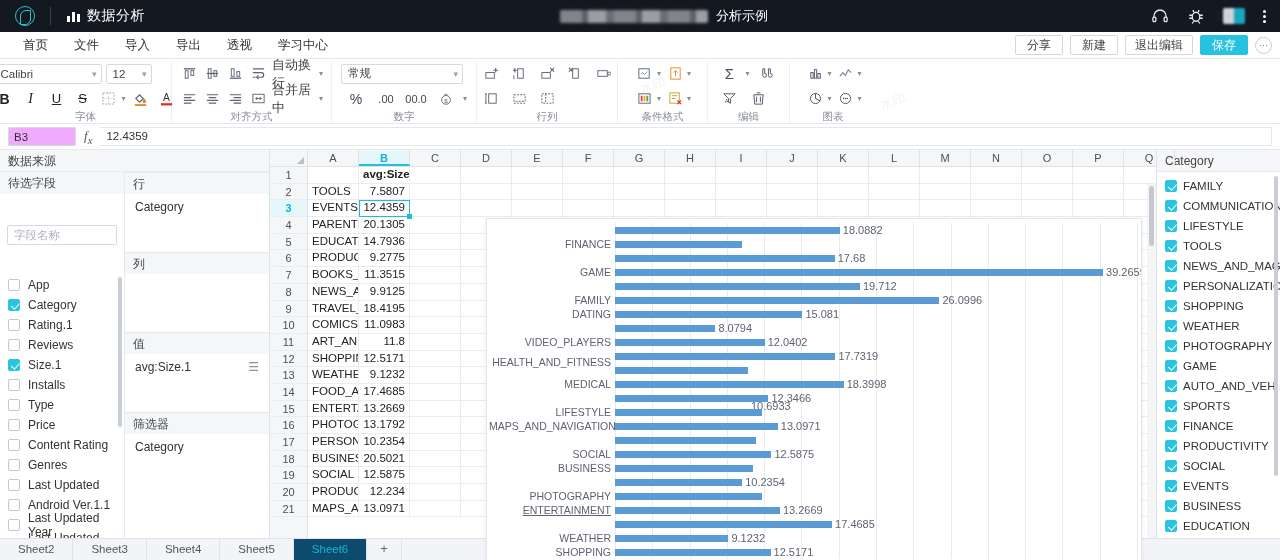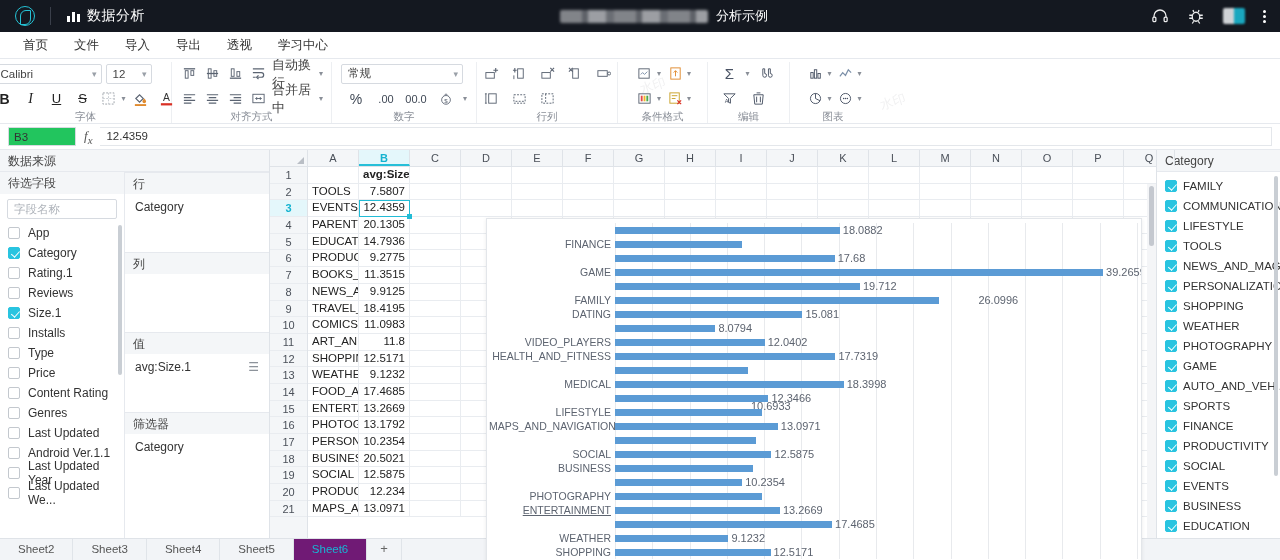--- a/index.html
+++ b/index.html
@@ -79,38 +79,38 @@
   .ibtn { width:22px;height:21px; display:flex;align-items:center;justify-content:center;
           color:#5b6472; cursor:pointer; border-radius:2px; font-size:13px;}
   .caret { font-size:8px; color:#8a8f98; margin-left:-2px; cursor:pointer;}
   .btxt { font-size:13px; color:#444; cursor:pointer; }
   .watermark { position:absolute; font-size:13px; color:#f1f1f2; transform:rotate(-18deg);
                pointer-events:none; }
 
   
   .fbar { height:26px; flex:0 0 26px; display:flex; align-items:center; gap:8px;
           padding:0 8px; border-bottom:1px solid #e6e9ee; background:#fff;}
-  .namebox { width:68px;height:19px;border:1px solid #d6dae0;background:#22c55e;border-radius:1px;
+  .namebox { width:68px;height:19px;border:1px solid #d6dae0;background:#f0abfc;border-radius:1px;
              font-size:11.5px;color:#333; padding:0 5px; line-height:17px; }
   .fx { font-style:italic; font-size:13px; color:#555; font-family:"Liberation Serif",serif; }
   .fcontent { flex:1; height:19px; border:1px solid #e4e7eb; border-left:none; background:#fff;
               font-size:11.5px; color:#333; padding:0 6px; line-height:17px; }
 
   
   .main { flex:1; display:flex; min-height:0; }
 
   
   .lpanel { width:270px; flex:0 0 270px; border-right:1px solid #dfe3e8; display:flex;
             flex-direction:column; background:#fff; min-height:0; }
   .lp-head { height:22px; background:#f4f6f8; border-bottom:1px solid #e6e9ee; font-size:12px;
              color:#444; padding:0 8px; line-height:22px; }
   .lp-src { height:30px; display:flex; align-items:center; gap:12px; font-size:12px; padding-left:34px;
             color:#333; border-bottom:1px solid #e9ecf0;}
   .lp-body { flex:1; display:flex; min-height:0; }
-  .fields { width:125px; flex:0 0 125px; border-right:1px solid #e6e9ee; display:flex; flex-direction:column; min-height:0;}
+  .fields { width:125px; flex:0 0 125px; border-right:1px solid #e6e9ee; display:flex; flex-direction:column; min-height:0;gap:26px;}
   .fields-h { height:22px; background:#f4f6f8; font-size:12px; color:#444; padding:0 8px; line-height:22px; }
   .fsearch { margin:5px 7px 4px 7px; height:20px; border:1px solid #d6dae0; border-radius:2px;
              font-size:11.5px; color:#333; padding:0 6px; width:calc(100% - 14px); outline:none; }
   .fsearch::placeholder { color:#aeb3ba; }
   .flist { flex:1; overflow:hidden; position:relative; }
   .fitem { display:flex; align-items:center; gap:8px; height:20px; padding-left:8px; font-size:12px;
            color:#333; cursor:pointer; }
   .cbx { width:12px;height:12px;border:1px solid #c3c8ce;border-radius:2px;background:#fff;
          flex:0 0 12px; position:relative; }
   .cbx.on { background:#29c4e0; border-color:#29c4e0; }
@@ -175,21 +175,21 @@
   .rp-list { flex:1; overflow:hidden; padding-top:4px; position:relative; }
   .ritem { display:flex; align-items:center; gap:6px; height:20px; padding-left:8px; font-size:11.5px;
            color:#333; cursor:pointer; white-space:nowrap; }
   .rscroll { position:absolute; right:2px; top:4px; width:4px; height:300px; background:#c9ced4; border-radius:2px;}
 
   
   .sheetbar { height:22px; flex:0 0 22px; background:#f2f4f7; border-top:1px solid #dfe3e8;
               display:flex; align-items:stretch; }
   .stab { padding:0 18px; font-size:11.5px; color:#555; line-height:21px; border-right:1px solid #e0e4e9;
           cursor:pointer; }
-  .stab.active { background:#701a75; color:#18b6d4; }
+  .stab.active { background:#0c4a6e; color:#18b6d4; }
   .splus { padding:0 13px; font-size:13px; color:#666; line-height:20px; cursor:pointer; border-right:1px solid #e0e4e9;}
 </style>
 </head>
 <body>
 
 <div class="titlebar">
   <div class="logo-wrap">
       <div class="logo"></div>
     </div>
   <div class="tb-div"></div>
@@ -224,20 +224,27 @@
   </div>
 </div>
 
 <div class="menubar">
   <div class="menu-item">首页</div>
   <div class="menu-item">文件</div>
   <div class="menu-item">导入</div>
   <div class="menu-item">导出</div>
   <div class="menu-item">透视</div>
   <div class="menu-item">学习中心</div>
+  <div class="menubar-right">
+    <button class="mb-btn">分享</button>
+    <button class="mb-btn">新建</button>
+    <button class="mb-btn">退出编辑</button>
+    <button class="mb-btn primary">保存</button>
+    <span class="mb-circ">···</span>
+  </div>
 </div>
 
 <div class="ribbon">
   <span class="watermark" style="left:640px; top:18px;">水印</span>
   <span class="watermark" style="left:880px; top:34px;">水印</span>
 
   <div class="rgroup" style="width:172px;">
     <div class="rrows">
       <div class="rrow">
         <div class="fsel" style="width:108px;">
@@ -1107,33 +1114,33 @@
             <div class="bar" style="left: 0px; top: 17.5px; width: 127.211px; background: rgb(91, 155, 213);"></div>
             <div class="clabel" style="left: -126px; width: 122px; top: 14.5px;">FINANCE</div>
             <div class="bar" style="left: 0px; top: 31.5px; width: 219.737px; background: rgb(91, 155, 213);"></div>
             <div class="bval" style="left: 222.737px; top: 28.5px;">17.68</div>
             <div class="bar" style="left: 0px; top: 45.5px; width: 488.019px; background: rgb(91, 155, 213);"></div>
             <div class="bval" style="left: 491.019px; top: 42.5px;">39.2659</div>
             <div class="clabel" style="left: -126px; width: 122px; top: 42.5px;">GAME</div>
             <div class="bar" style="left: 0px; top: 59.5px; width: 244.992px; background: rgb(91, 155, 213);"></div>
             <div class="bval" style="left: 247.992px; top: 56.5px;">19.712</div>
             <div class="bar" style="left: 0px; top: 73.5px; width: 324.381px; background: rgb(91, 155, 213);"></div>
-            <div class="bval" style="left: 327.381px; top: 70.5px; margin-left: 36px;">26.0996</div>
+            <div class="bval" style="left: 327.381px; top: 70.5px;">26.0996</div>
             <div class="clabel" style="left: -126px; width: 122px; top: 70.5px;">FAMILY</div>
             <div class="bar" style="left: 0px; top: 87.5px; width: 187.435px; background: rgb(91, 155, 213);"></div>
             <div class="bval" style="left: 190.435px; top: 84.5px;">15.081</div>
             <div class="clabel" style="left: -126px; width: 122px; top: 84.5px;">DATING</div>
             <div class="bar" style="left: 0px; top: 101.5px; width: 100.415px; background: rgb(91, 155, 213);"></div>
             <div class="bval" style="left: 103.415px; top: 98.5px;">8.0794</div>
             <div class="bar" style="left: 0px; top: 115.5px; width: 149.642px; background: rgb(91, 155, 213);"></div>
             <div class="bval" style="left: 152.642px; top: 112.5px;">12.0402</div>
             <div class="clabel" style="left: -126px; width: 122px; top: 112.5px;">VIDEO_PLAYERS</div>
             <div class="bar" style="left: 0px; top: 129.5px; width: 220.382px; background: rgb(91, 155, 213);"></div>
             <div class="bval" style="left: 223.382px; top: 126.5px;">17.7319</div>
-            <div class="clabel" style="left: -126px; width: 122px; top: 127px;">HEALTH_AND_FITNESS</div>
+            <div class="clabel" style="left: -126px; width: 122px; top: 133px;">HEALTH_AND_FITNESS</div>
             <div class="bar" style="left: 0px; top: 143.5px; width: 132.902px; background: rgb(91, 155, 213);"></div>
             <div class="bval" style="left: 135.902px; top: 140.5px; margin-top: 36px;">10.6933</div>
             <div class="bar" style="left: 0px; top: 157.5px; width: 228.683px; background: rgb(91, 155, 213);"></div>
             <div class="bval" style="left: 231.683px; top: 154.5px;">18.3998</div>
             <div class="clabel" style="left: -126px; width: 122px; top: 154.5px;">MEDICAL</div>
             <div class="bar" style="left: 0px; top: 171.5px; width: 153.451px; background: rgb(91, 155, 213);"></div>
             <div class="bval" style="left: 156.451px; top: 168.5px;">12.3466</div>
             <div class="bar" style="left: 0px; top: 185.5px; width: 146.657px; background: rgb(91, 155, 213);"></div>
             <div class="clabel" style="left: -126px; width: 122px; top: 182.5px;">LIFESTYLE</div>
             <div class="bar" style="left: 0px; top: 199.5px; width: 162.778px; background: rgb(91, 155, 213);"></div>

